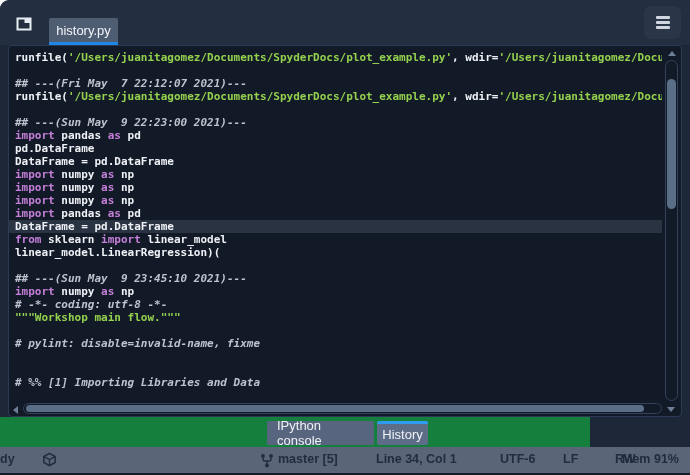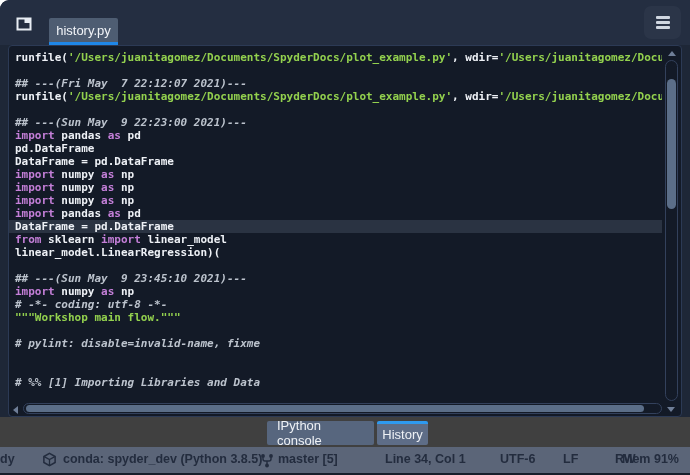--- a/index.html
+++ b/index.html
@@ -43,21 +43,21 @@
   #vscroll .track{position:absolute;left:2px;right:2px;top:13px;bottom:0;border:1px solid #33415c;border-radius:7px;}
   #vscroll .thumb{position:absolute;left:4px;right:4px;top:32px;height:130px;background:#5b6e88;border-radius:5px;cursor:pointer;}
   .arr{width:0;height:0;position:absolute;}
   #v-up{left:5px;top:4px;border-left:4px solid transparent;border-right:4px solid transparent;border-bottom:5px solid #6f7e97;}
   #v-down{right:6px;bottom:4px;border-left:4px solid transparent;border-right:4px solid transparent;border-top:5px solid #6f7e97;}
   #hscroll{position:absolute;left:2px;right:19px;bottom:1px;height:13px;}
   #hscroll .track{position:absolute;left:12px;right:0;top:1px;bottom:1px;border:1px solid #33415c;border-radius:7px;}
   #hscroll .thumb{position:absolute;left:15px;right:18px;top:3px;bottom:3px;background:#5b6e88;border-radius:4px;cursor:pointer;}
   #h-left{left:2px;top:3.5px;border-top:4px solid transparent;border-bottom:4px solid transparent;border-right:5px solid #6f7e97;}
   
-  #bottom-tabs{position:absolute;left:0;top:417px;width:690px;height:30px;background:#404040;}
+  #bottom-tabs{position:absolute;left:0;top:417px;width:590px;height:30px;background:#15803d;}
   .btab{
     position:absolute;top:4px;height:24px;display:flex;align-items:center;justify-content:center;
     font-size:13px;color:#eef1f5;border-radius:2px;cursor:pointer;padding:0 10px;
   }
   #tab-ipython{left:267px;width:107px;background:#57667e;}
   #tab-history{left:377px;width:51px;background:#5e6d87;border-top:3px solid #2e9af0;}
   
   #statusbar{
     position:absolute;left:0;top:447px;width:690px;height:28px;background:#5b6578;
     color:#232c3e;font-size:12.5px;font-weight:bold;border-bottom:2px solid #161d2a;
@@ -112,28 +112,27 @@
       <span>History</span>
     </div>
   </div>
 
   <div id="statusbar">
     <span style="left:0px">dy</span>
     <svg style="left:42px;top:5px" width="15" height="15" viewBox="0 0 16 16">
       <path d="M8 1.5 L14 4.8 L14 11.2 L8 14.5 L2 11.2 L2 4.8 Z" fill="none" stroke="#232c3e" stroke-width="1.6"></path>
       <path d="M2.3 5 L8 8 L13.7 5 M8 8 L8 14" fill="none" stroke="#232c3e" stroke-width="1.4"></path>
     </svg>
-    <span style="left:63px">conda: spyder_dev (Python 3.8.5)</span>
     <svg style="left:260px;top:6px" width="14" height="15" viewBox="0 0 14 15">
       <circle cx="3" cy="3" r="1.9" fill="#232c3e"></circle>
       <circle cx="11" cy="3" r="1.9" fill="#232c3e"></circle>
       <circle cx="7" cy="12.5" r="1.9" fill="#232c3e"></circle>
       <path d="M3 4.5 L3 6 Q3 8 5 8 L9 8 Q11 8 11 6 L11 4.5 M7 8 L7 11" fill="none" stroke="#232c3e" stroke-width="1.4"></path>
     </svg>
     <span style="left:278px">master [5]</span>
-    <span style="left:385px">Line 34, Col 1</span>
+    <span style="left:376px">Line 34, Col 1</span>
     <span style="left:500px">UTF-6</span>
     <span style="left:563px">LF</span>
     <span style="left:615px">RW</span>
     <span style="left:622px">Mem 91%</span>
   </div>
 
 </div>
 
 </body></html>

